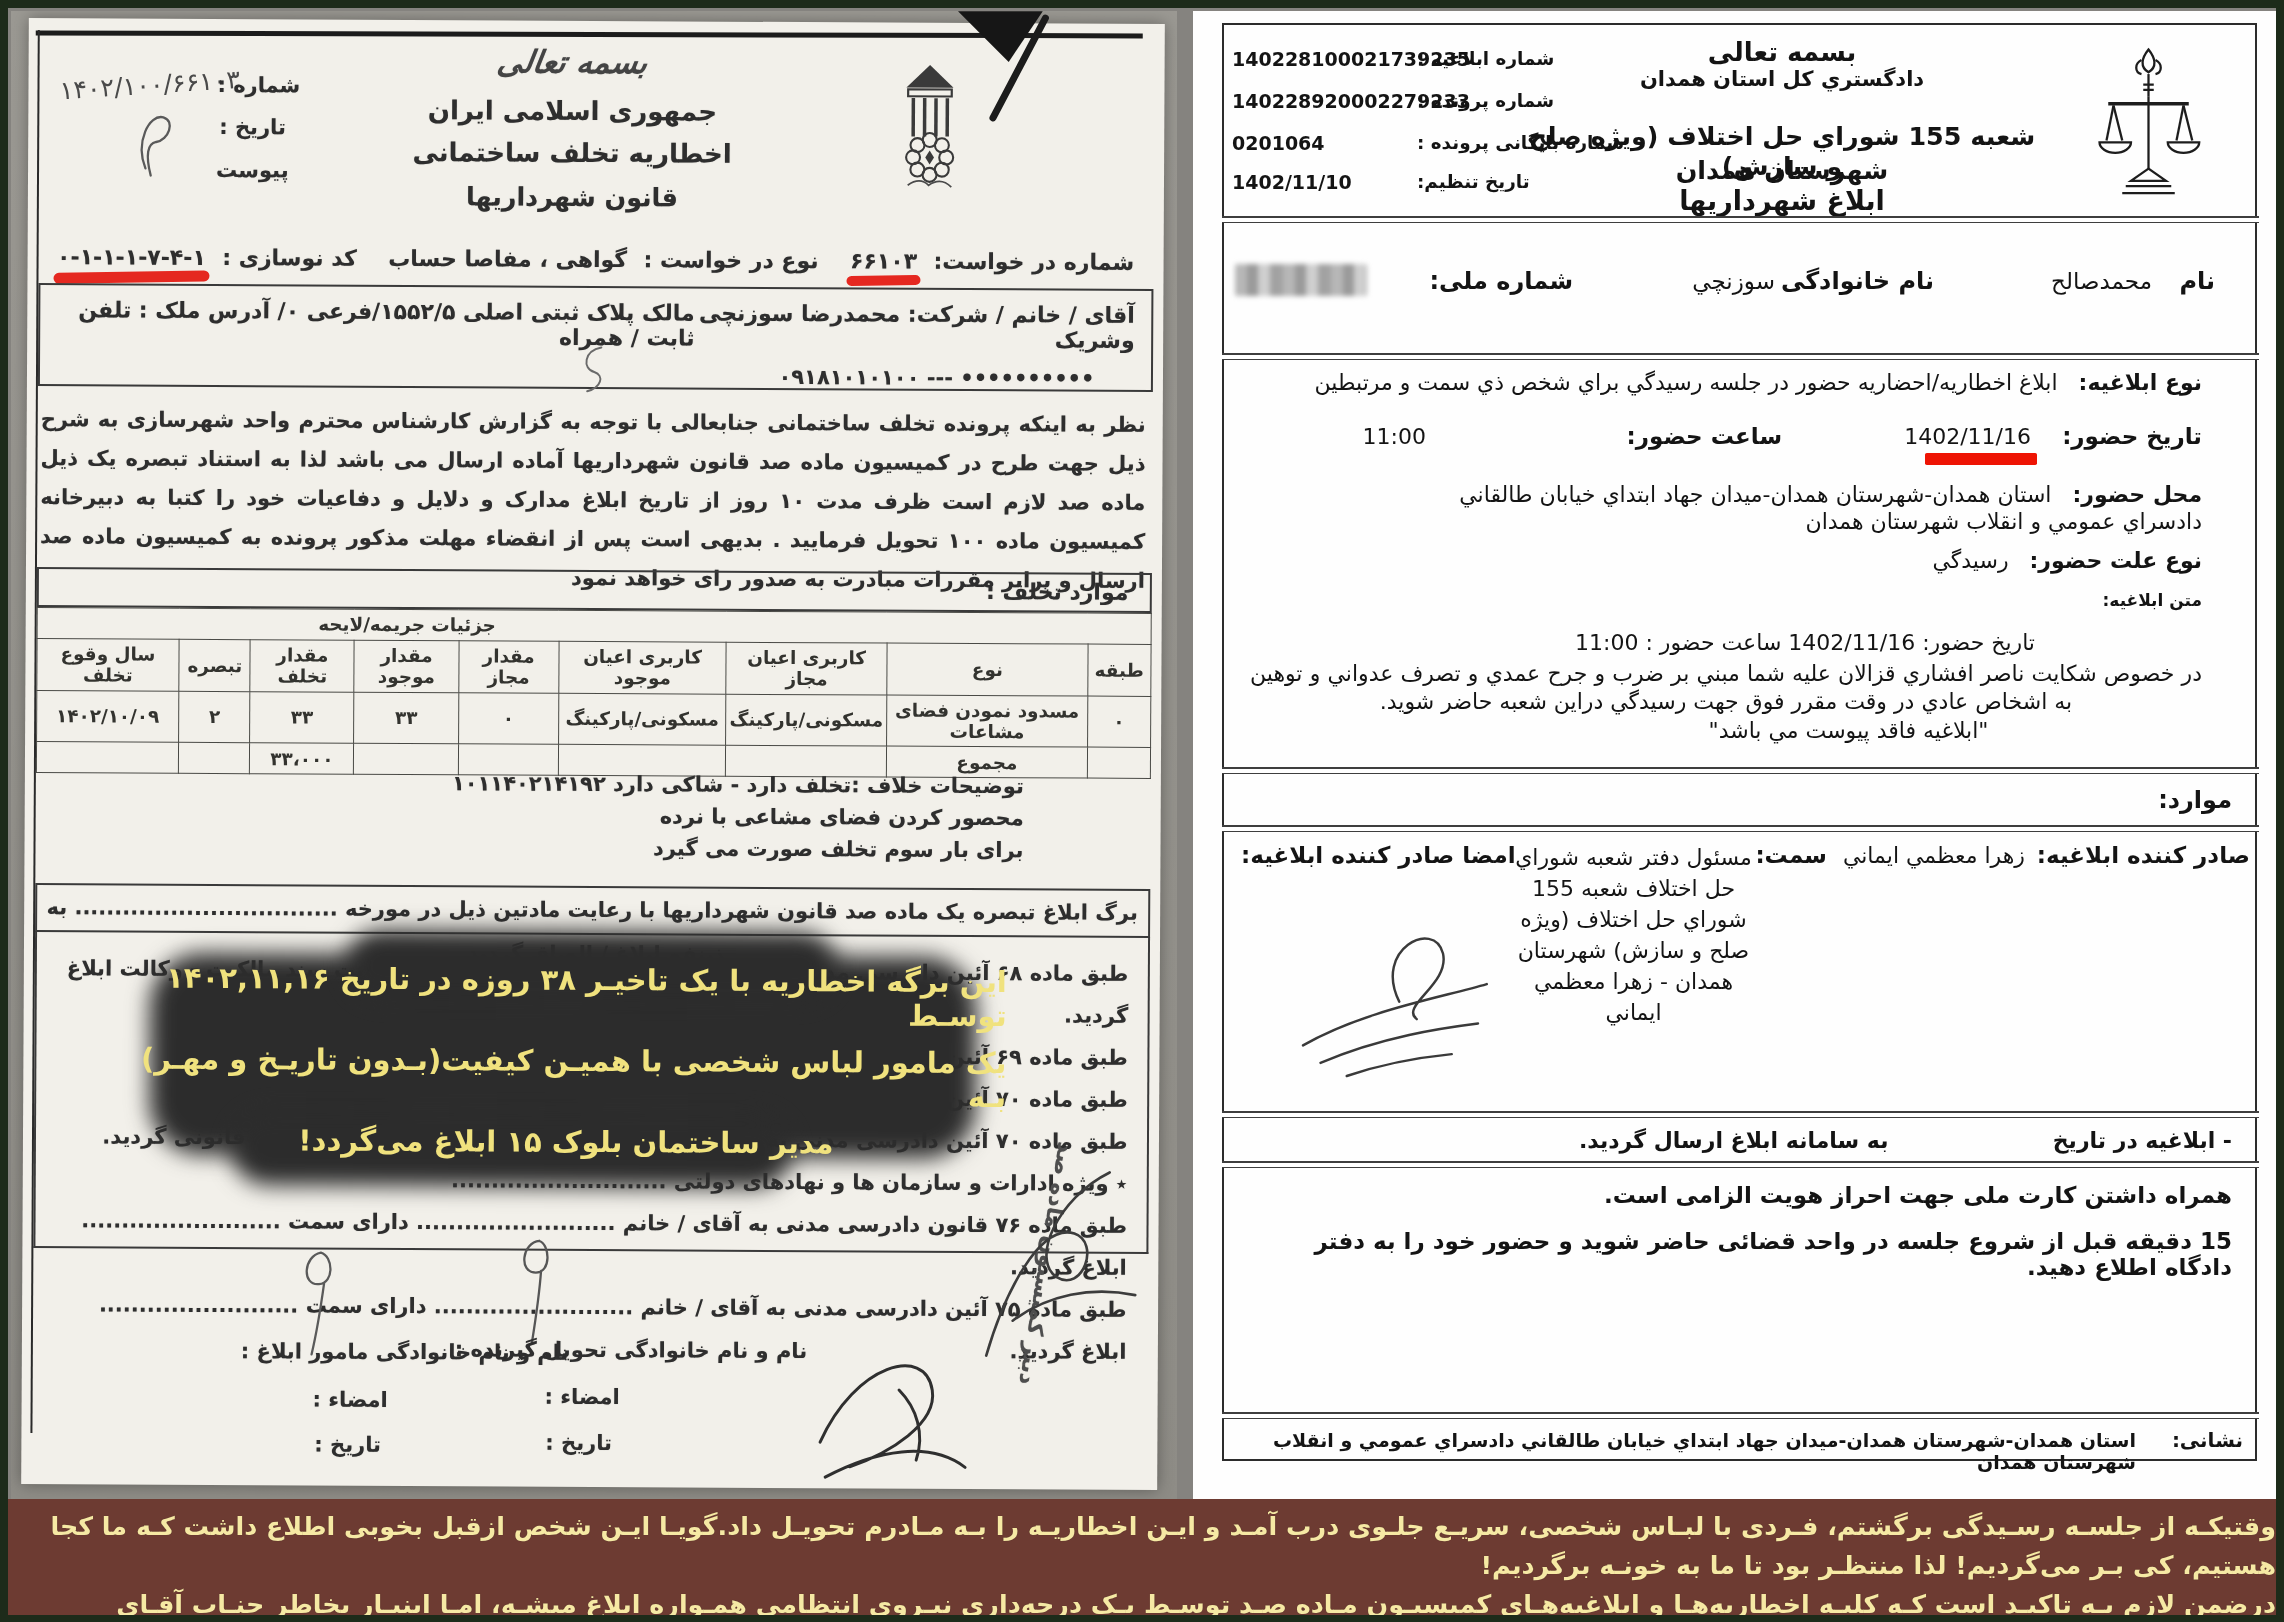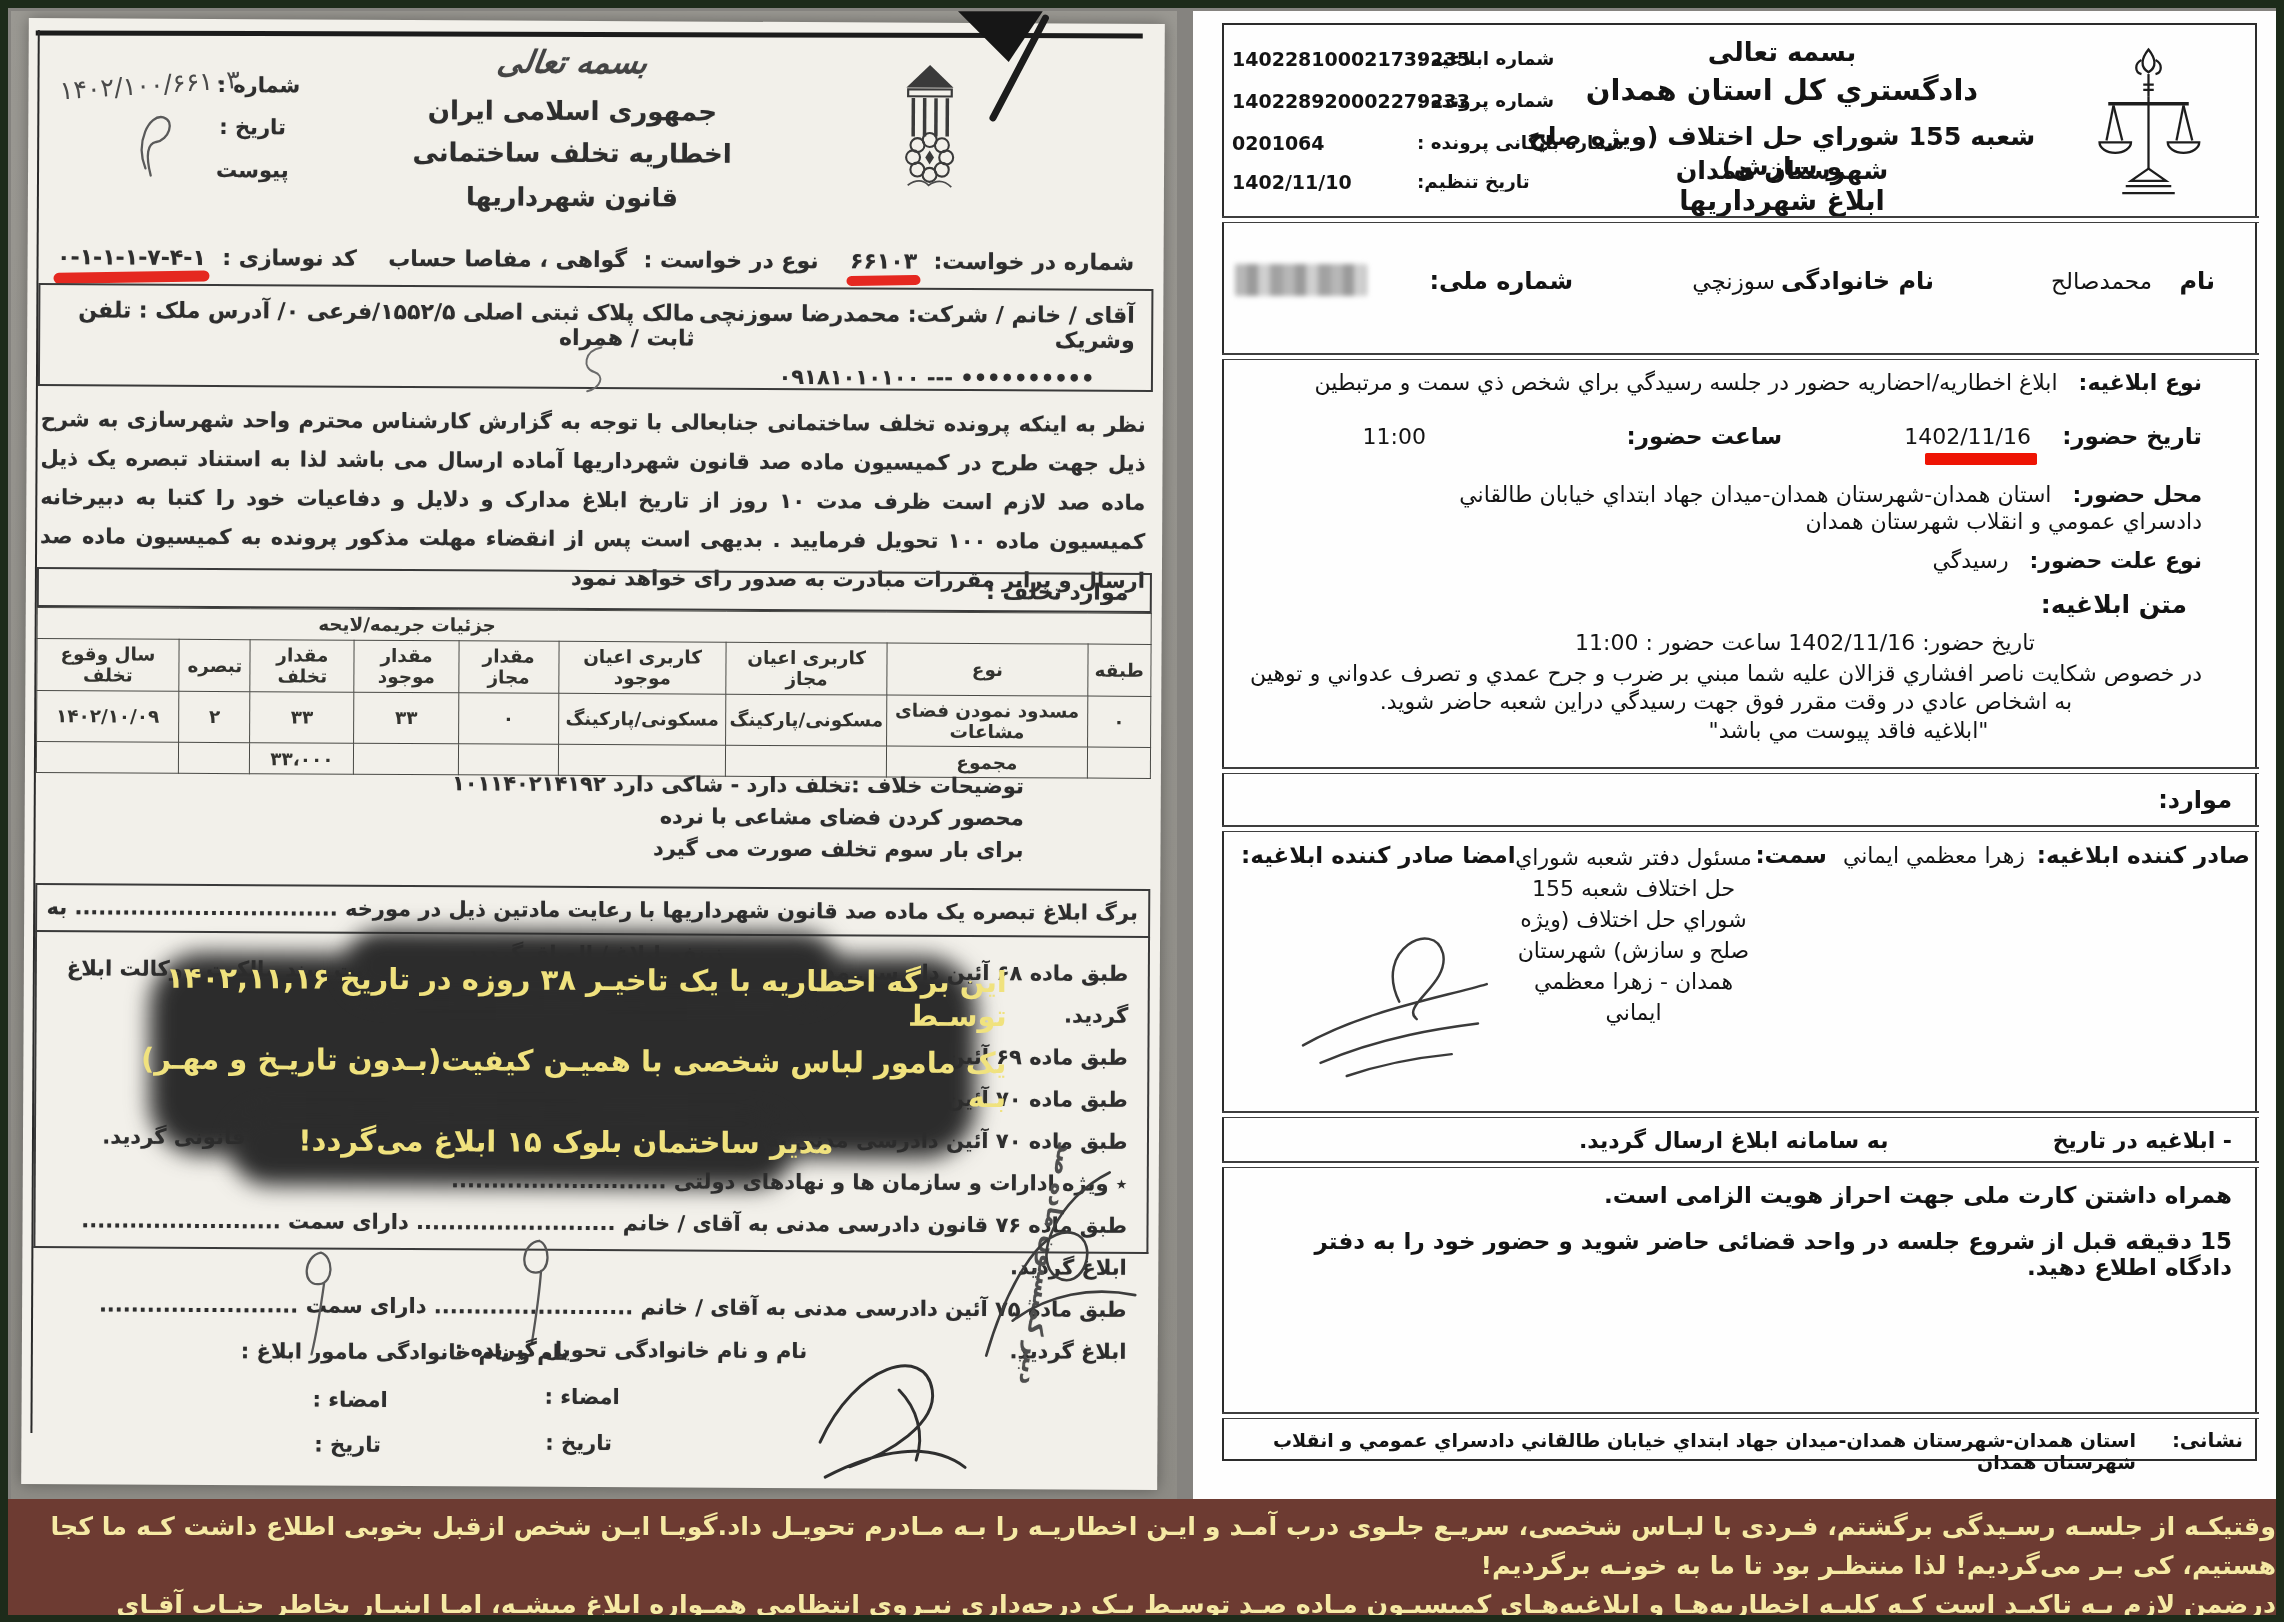--- a/index.html
+++ b/index.html
@@ -236,21 +236,21 @@
     <svg class="abs" style="left:940px;top:0;" width="118" height="114" viewBox="0 0 135 130">
       <polygon points="8,0 105,0 66,58" fill="#161616"></polygon>
       <line x1="108" y1="8" x2="48" y2="122" stroke="#1c1c1c" stroke-width="8" stroke-linecap="round"></line>
     </svg>
   </section>
 
   <section class="right-page">
     <div class="frame"></div>
 
     <div class="abs b" style="left:370px;top:26px;width:438px;text-align:center;font-size:26px;">بسمه تعالی</div>
-    <div class="abs b" style="left:370px;top:62px;width:438px;text-align:center;font-size:29px;">دادگستري کل استان همدان</div>
+    <div class="abs b" style="left:370px;top:56px;width:438px;text-align:center;font-size:21px;">دادگستري کل استان همدان</div>
     <div class="abs b" style="left:326px;top:110px;width:526px;text-align:center;font-size:25.4px;">شعبه 155 شوراي حل اختلاف (ویژه صلح و سازش)</div>
     <div class="abs b" style="left:370px;top:144px;width:438px;text-align:center;font-size:25.4px;">شهرستان همدان</div>
 
     <div class="abs b" style="left:224px;top:37px;width:215px;text-align:left;font-size:18.4px;">شماره ابلاغیه :</div>
     <div class="abs b" style="left:39px;top:37px;width:180px;text-align:left;font-size:19px;direction:ltr;">140228100021739235</div>
     <div class="abs b" style="left:224px;top:79px;width:215px;text-align:left;font-size:18.4px;">شماره پرونده :</div>
     <div class="abs b" style="left:39px;top:79px;width:180px;text-align:left;font-size:19px;direction:ltr;">140228920002279233</div>
     <div class="abs b" style="left:224px;top:121px;width:215px;text-align:left;font-size:18.4px;">شماره بایگانی پرونده :</div>
     <div class="abs b" style="left:39px;top:121px;width:180px;text-align:left;font-size:19px;direction:ltr;">0201064</div>
     <div class="abs b" style="left:224px;top:160px;width:215px;text-align:left;font-size:18.4px;">تاریخ تنظیم:</div>
@@ -302,21 +302,21 @@
     <div class="abs" style="left:61px;right:83px;top:537px;font-size:22px;text-align:right;">
       <b>نوع علت حضور:</b>&nbsp;&nbsp;
       <span>رسیدگي</span>
     </div>
 
     <div class="abs" style="left:219px;right:83px;top:470px;font-size:22px;text-align:right;line-height:27px;">
       <b>محل حضور:</b>&nbsp;&nbsp;
       <span>استان همدان-شهرستان همدان-میدان جهاد ابتداي خیابان طالقاني دادسراي عمومي و انقلاب شهرستان همدان</span>
     </div>
 
-    <div class="abs b" style="right:98px;top:579px;font-size:25px;">متن ابلاغیه:</div>
+    <div class="abs b" style="right:83px;top:579px;font-size:17px;">متن ابلاغیه:</div>
 
     <div class="abs" style="left:35px;right:250px;top:619px;font-size:22px;text-align:right;">تاریخ حضور: 1402/11/16 ساعت حضور : 11:00</div>
     <div class="abs" style="left:57px;right:83px;top:649px;font-size:22px;line-height:28px;text-align:justify;text-align-last:center;">در خصوص شکایت ناصر افشاري قزالان علیه شما مبني بر ضرب و جرح عمدي و تصرف عدواني و توهین به اشخاص عادي در وقت مقرر فوق جهت رسیدگي دراین شعبه حاضر شوید.</div>
     <div class="abs" style="left:368px;right:149px;top:707px;font-size:22px;text-align:center;">"ابلاغیه فاقد پیوست مي باشد"</div>
 
     <div class="dvd" style="top:756px;"></div>
     <div class="abs b" style="right:53px;top:775px;font-size:24px;">موارد:</div>
     <div class="dvd" style="top:814px;"></div>
 
     <div class="abs b" style="right:35px;top:831px;font-size:23px;">صادر کننده ابلاغیه:</div>

